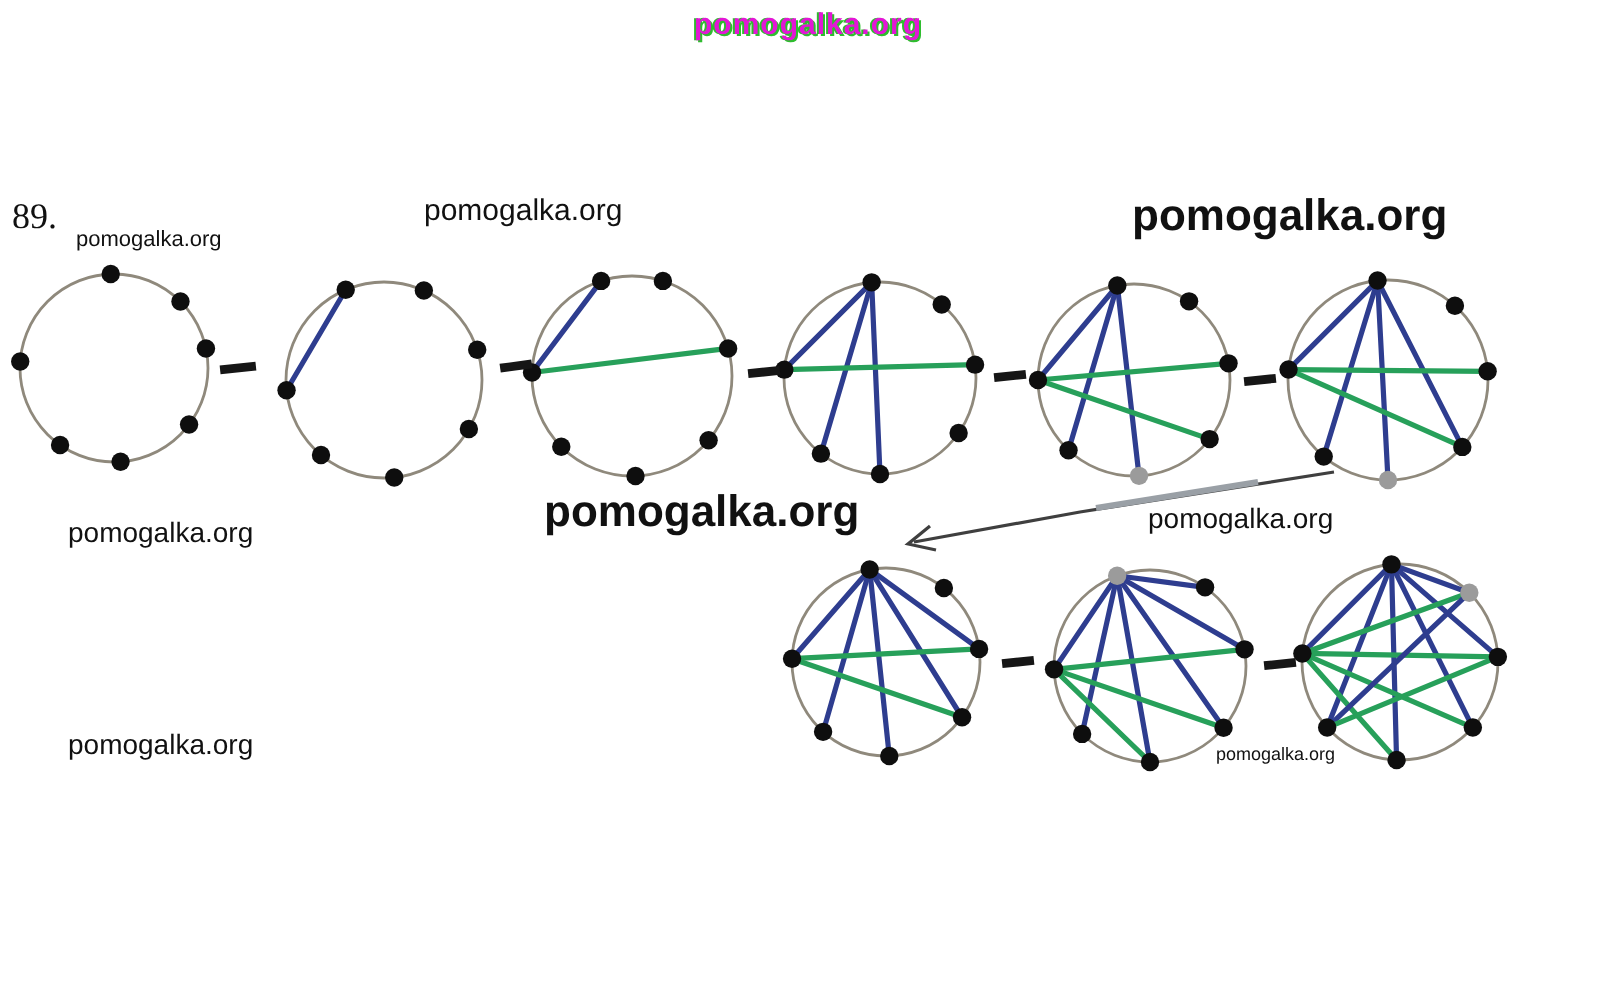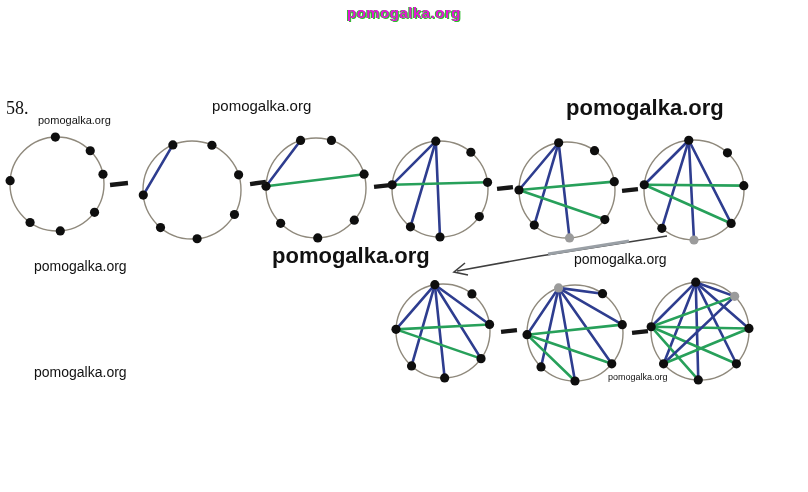--- a/index.html
+++ b/index.html
@@ -56,21 +56,21 @@
   .wm.left-bottom { left: 34px;  top: 364px; font-size: 14px; }
   .wm.tiny-bottom { left: 608px; top: 372px; font-size: 9px;  }
 </style>
 </head>
 <body>
 
 <div class="page">
 
   <div class="wm header">pomogalka.org</div>
 
-  <div class="problem-number">58.</div>
+  <div class="problem-number">89.</div>
 
   <div class="wm small-top">pomogalka.org</div>
   <div class="wm mid-top">pomogalka.org</div>
   <div class="wm large-right">pomogalka.org</div>
   <div class="wm left-mid">pomogalka.org</div>
   <div class="wm large-center">pomogalka.org</div>
   <div class="wm right-mid">pomogalka.org</div>
   <div class="wm left-bottom">pomogalka.org</div>
   <div class="wm tiny-bottom">pomogalka.org</div>
 

